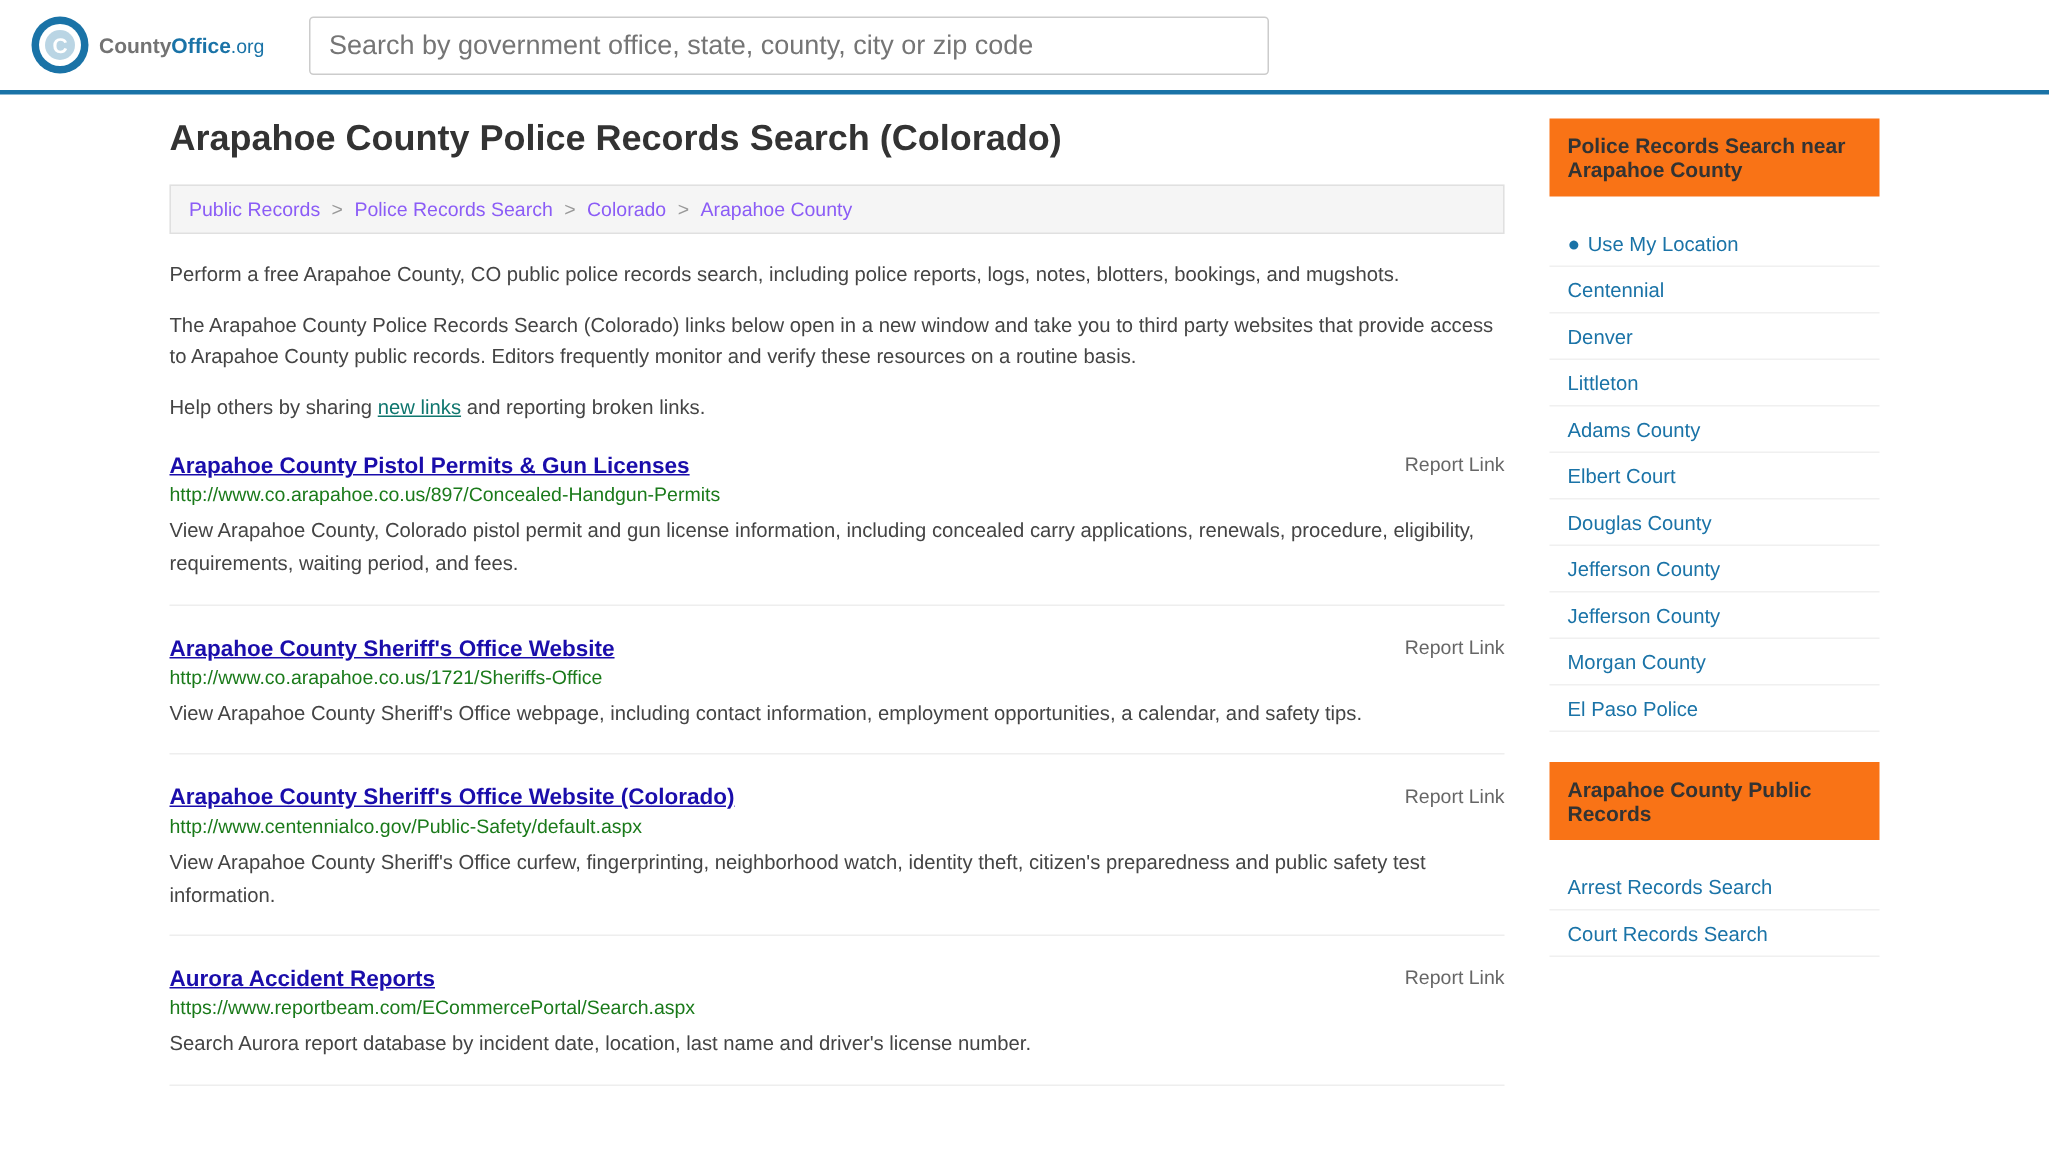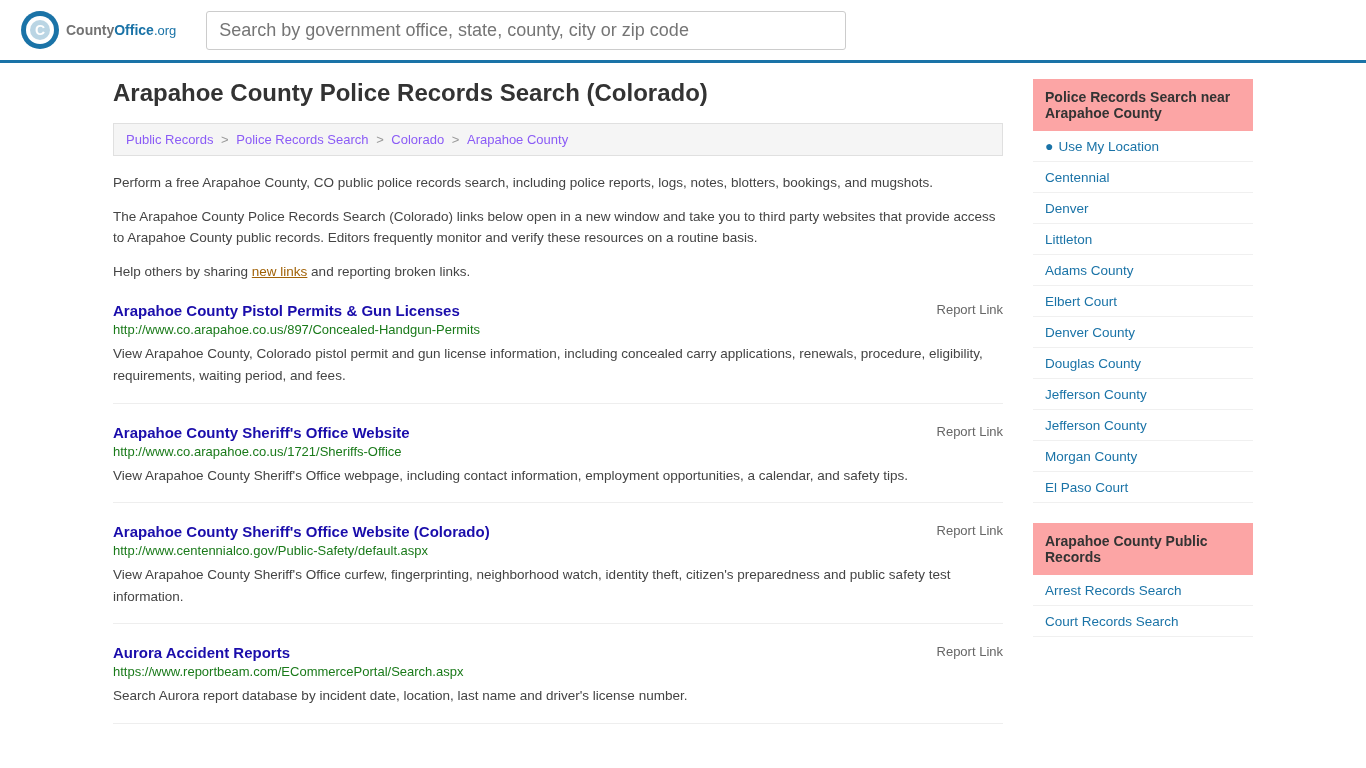--- a/index.html
+++ b/index.html
@@ -72,39 +72,40 @@
     #breadcrumb span { color: #999; margin: 0 4px; }
 
     
     .desc-text {
       font-size: 13.5px;
       color: #444;
       line-height: 1.6;
       margin-bottom: 12px;
     }
     .desc-text a {
-      color: #a16207;
+      color: #0f766e;
       text-decoration: underline;
     }
 
     
     .result-entry {
       margin-top: 20px;
       padding-bottom: 16px;
       border-bottom: 1px solid #eee;
     }
     .result-header {
       display: flex;
       justify-content: space-between;
       align-items: flex-start;
     }
     .result-title {
       font-size: 15px;
       font-weight: bold;
       color: #1a0dab;
+      text-decoration: underline;
       cursor: pointer;
     }
     .report-link {
       font-size: 13px;
       color: #666;
       white-space: nowrap;
       cursor: pointer;
     }
     .result-url {
       font-size: 13px;
@@ -119,26 +120,26 @@
 
     
     #sidebar {
       width: 220px;
       flex-shrink: 0;
     }
     .sidebar-section {
       margin-bottom: 20px;
     }
     .sidebar-heading {
-      background: #fca5a5;
+      background: #f97316;
       font-size: 14px;
       font-weight: bold;
       color: #333;
       padding: 10px 12px;
-      margin-bottom: 0;
+      margin-bottom: 16px;
     }
     .sidebar-item {
       padding: 7px 12px;
       border-bottom: 1px solid #f0f0f0;
     }
     .sidebar-item a {
       color: #1a73a7;
       text-decoration: none;
       font-size: 13.5px;
     }
@@ -252,36 +253,33 @@
       <div class="sidebar-item">
         <a href="#">Littleton</a>
       </div>
       <div class="sidebar-item">
         <a href="#">Adams County</a>
       </div>
       <div class="sidebar-item">
         <a href="#">Elbert Court</a>
       </div>
       <div class="sidebar-item">
-        <a href="#">Denver County</a>
-      </div>
-      <div class="sidebar-item">
         <a href="#">Douglas County</a>
       </div>
       <div class="sidebar-item">
         <a href="#">Jefferson County</a>
       </div>
       <div class="sidebar-item">
         <a href="#">Jefferson County</a>
       </div>
       <div class="sidebar-item">
         <a href="#">Morgan County</a>
       </div>
       <div class="sidebar-item">
-        <a href="#">El Paso Court</a>
+        <a href="#">El Paso Police</a>
       </div>
     </div>
 
     <div class="sidebar-section">
       <div class="sidebar-heading">Arapahoe County Public Records</div>
       <div class="sidebar-item">
         <a href="#">Arrest Records Search</a>
       </div>
       <div class="sidebar-item">
         <a href="#">Court Records Search</a>

